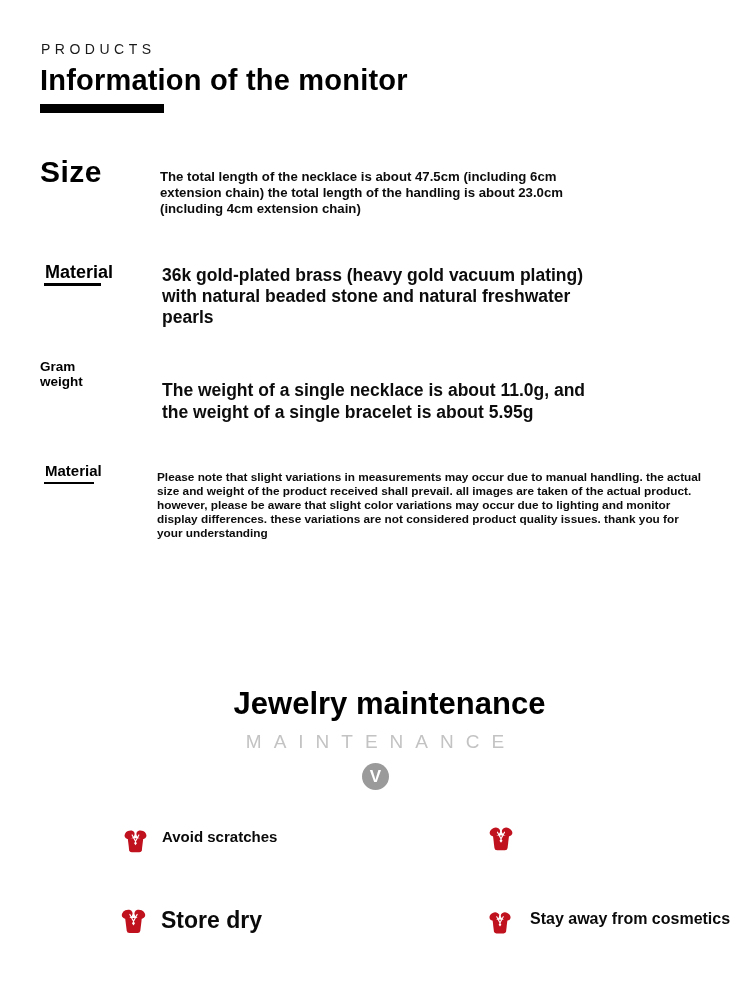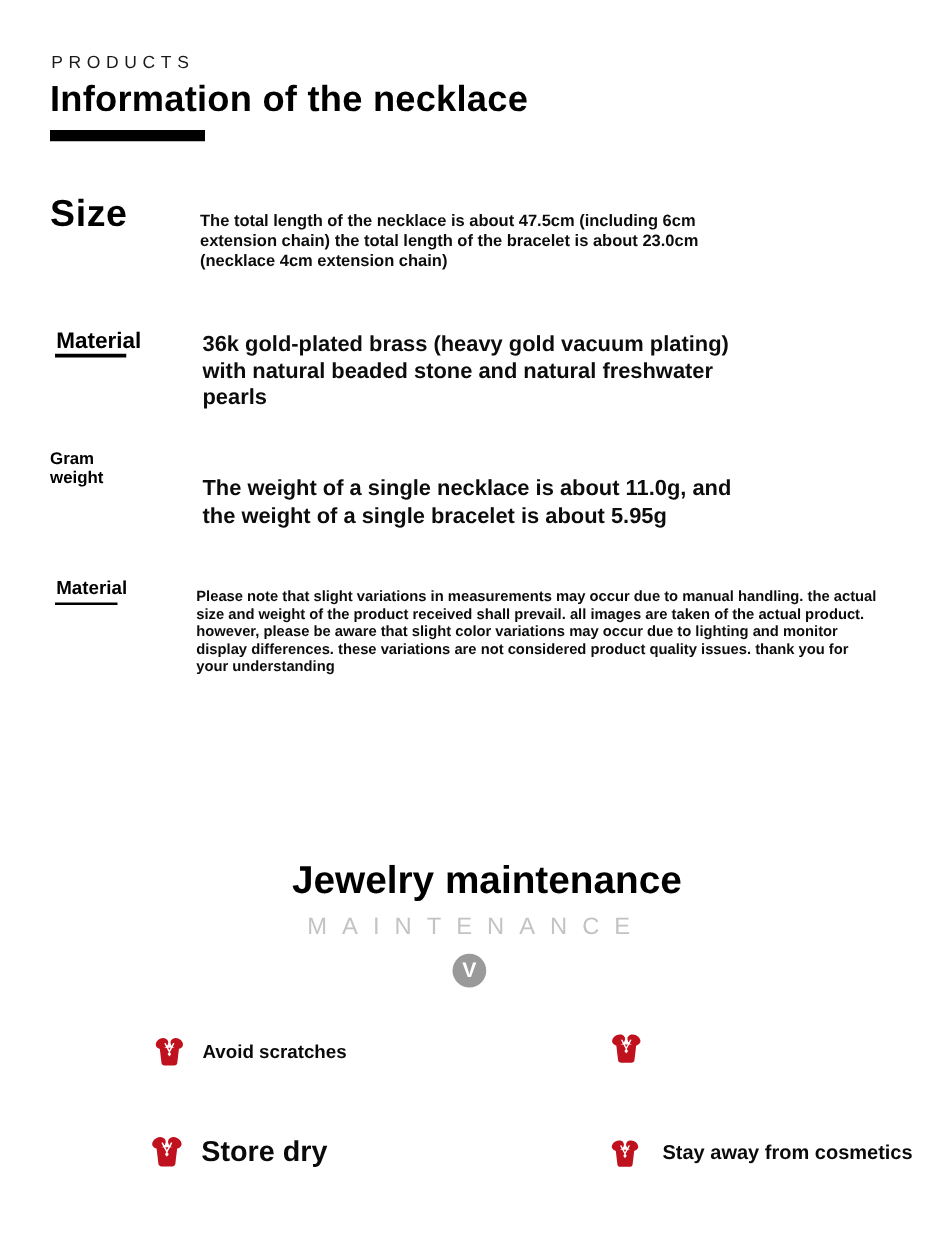--- a/index.html
+++ b/index.html
@@ -61,21 +61,21 @@
     width: 27px; height: 27px; border-radius: 50%;
     background: #9a9a9a;
     display: flex; align-items: center; justify-content: center;
   }
   .mt-badge span {
     color: #ffffff; font-size: 17px; font-weight: 700; line-height: 1;
     transform: translateY(-0.5px);
   }
 
   
-  .tip { position: absolute; display: flex; align-items: center; }
+  .tip { position: absolute; display: flex; }
   .tip-icon { display: inline-flex; flex: 0 0 auto; }
   .tip-icon svg { display: block; }
   .tip-label { font-weight: 700; color: #0a0a0a; white-space: nowrap; }
 
   .tip-1 { left: 122px; top: 828px; }
   .tip-1 .tip-icon svg { width: 27px; height: 27px; }
   .tip-1 .tip-label { font-size: 15px; margin-left: 13px; }
 
   .tip-2 { left: 487px; top: 825px; }
   .tip-2 .tip-icon svg { width: 28px; height: 28px; }
@@ -90,25 +90,25 @@
   .tip-4 .tip-label { font-size: 16px; margin-left: 17px; }
 
   .necklace-red { fill: #c0111e; }
 </style>
 </head>
 <body>
 
 <div class="page">
 
   <div class="eyebrow">PRODUCTS</div>
-  <h1 class="page-title">Information of the necklace</h1>
+  <h1 class="page-title">Information of the monitor</h1>
   <div class="title-bar"></div>
 
   <div class="spec-label label-size">Size</div>
-  <div class="spec-text text-size">The total length of the necklace is about 47.5cm (including 6cm extension chain) the total length of the bracelet is about 23.0cm (necklace 4cm extension chain)</div>
+  <div class="spec-text text-size">The total length of the necklace is about 47.5cm (including 6cm extension chain) the total length of the handling is about 23.0cm (including 4cm extension chain)</div>
 
   <div class="spec-label label-material">Material</div>
   <div class="label-underline u-material"></div>
   <div class="spec-text text-material">36k gold-plated brass (heavy gold vacuum plating) with natural beaded stone and natural freshwater pearls</div>
 
   <div class="spec-label label-gram">Gram weight</div>
   <div class="spec-text text-gram">The weight of a single necklace is about 11.0g, and the weight of a single bracelet is about 5.95g</div>
 
   <div class="spec-label label-remarks">Material</div>
   <div class="label-underline u-remarks"></div>

